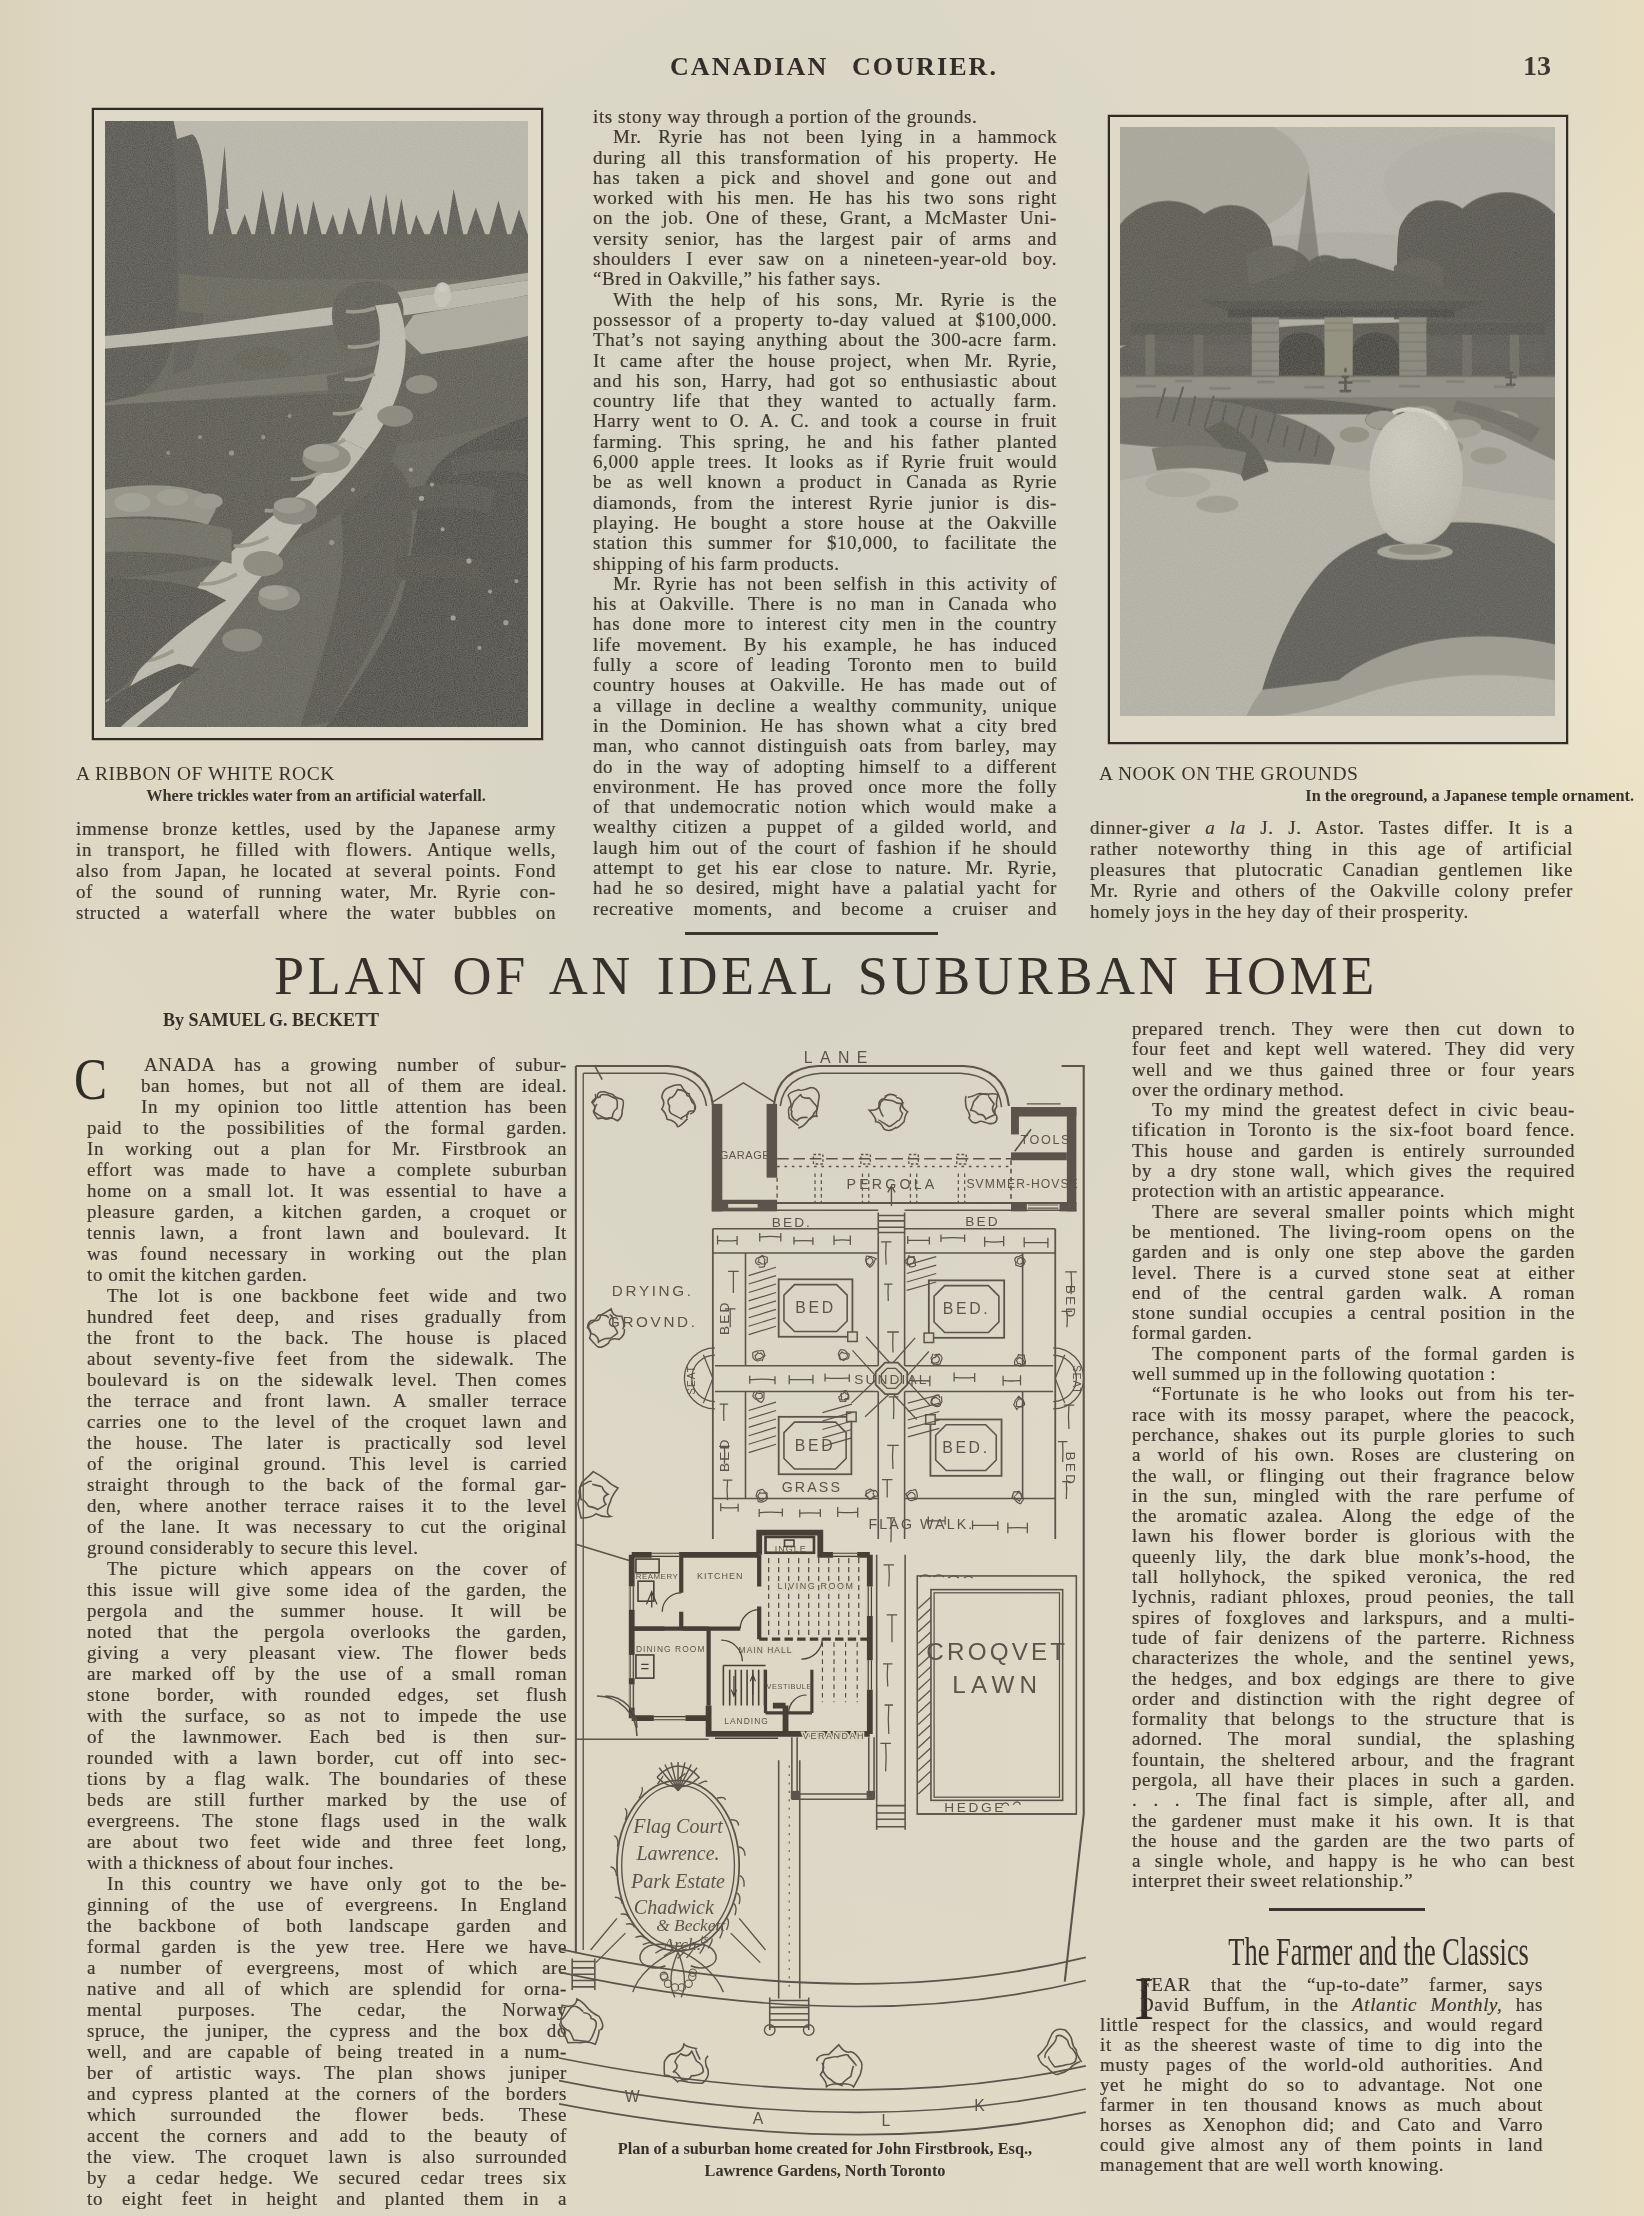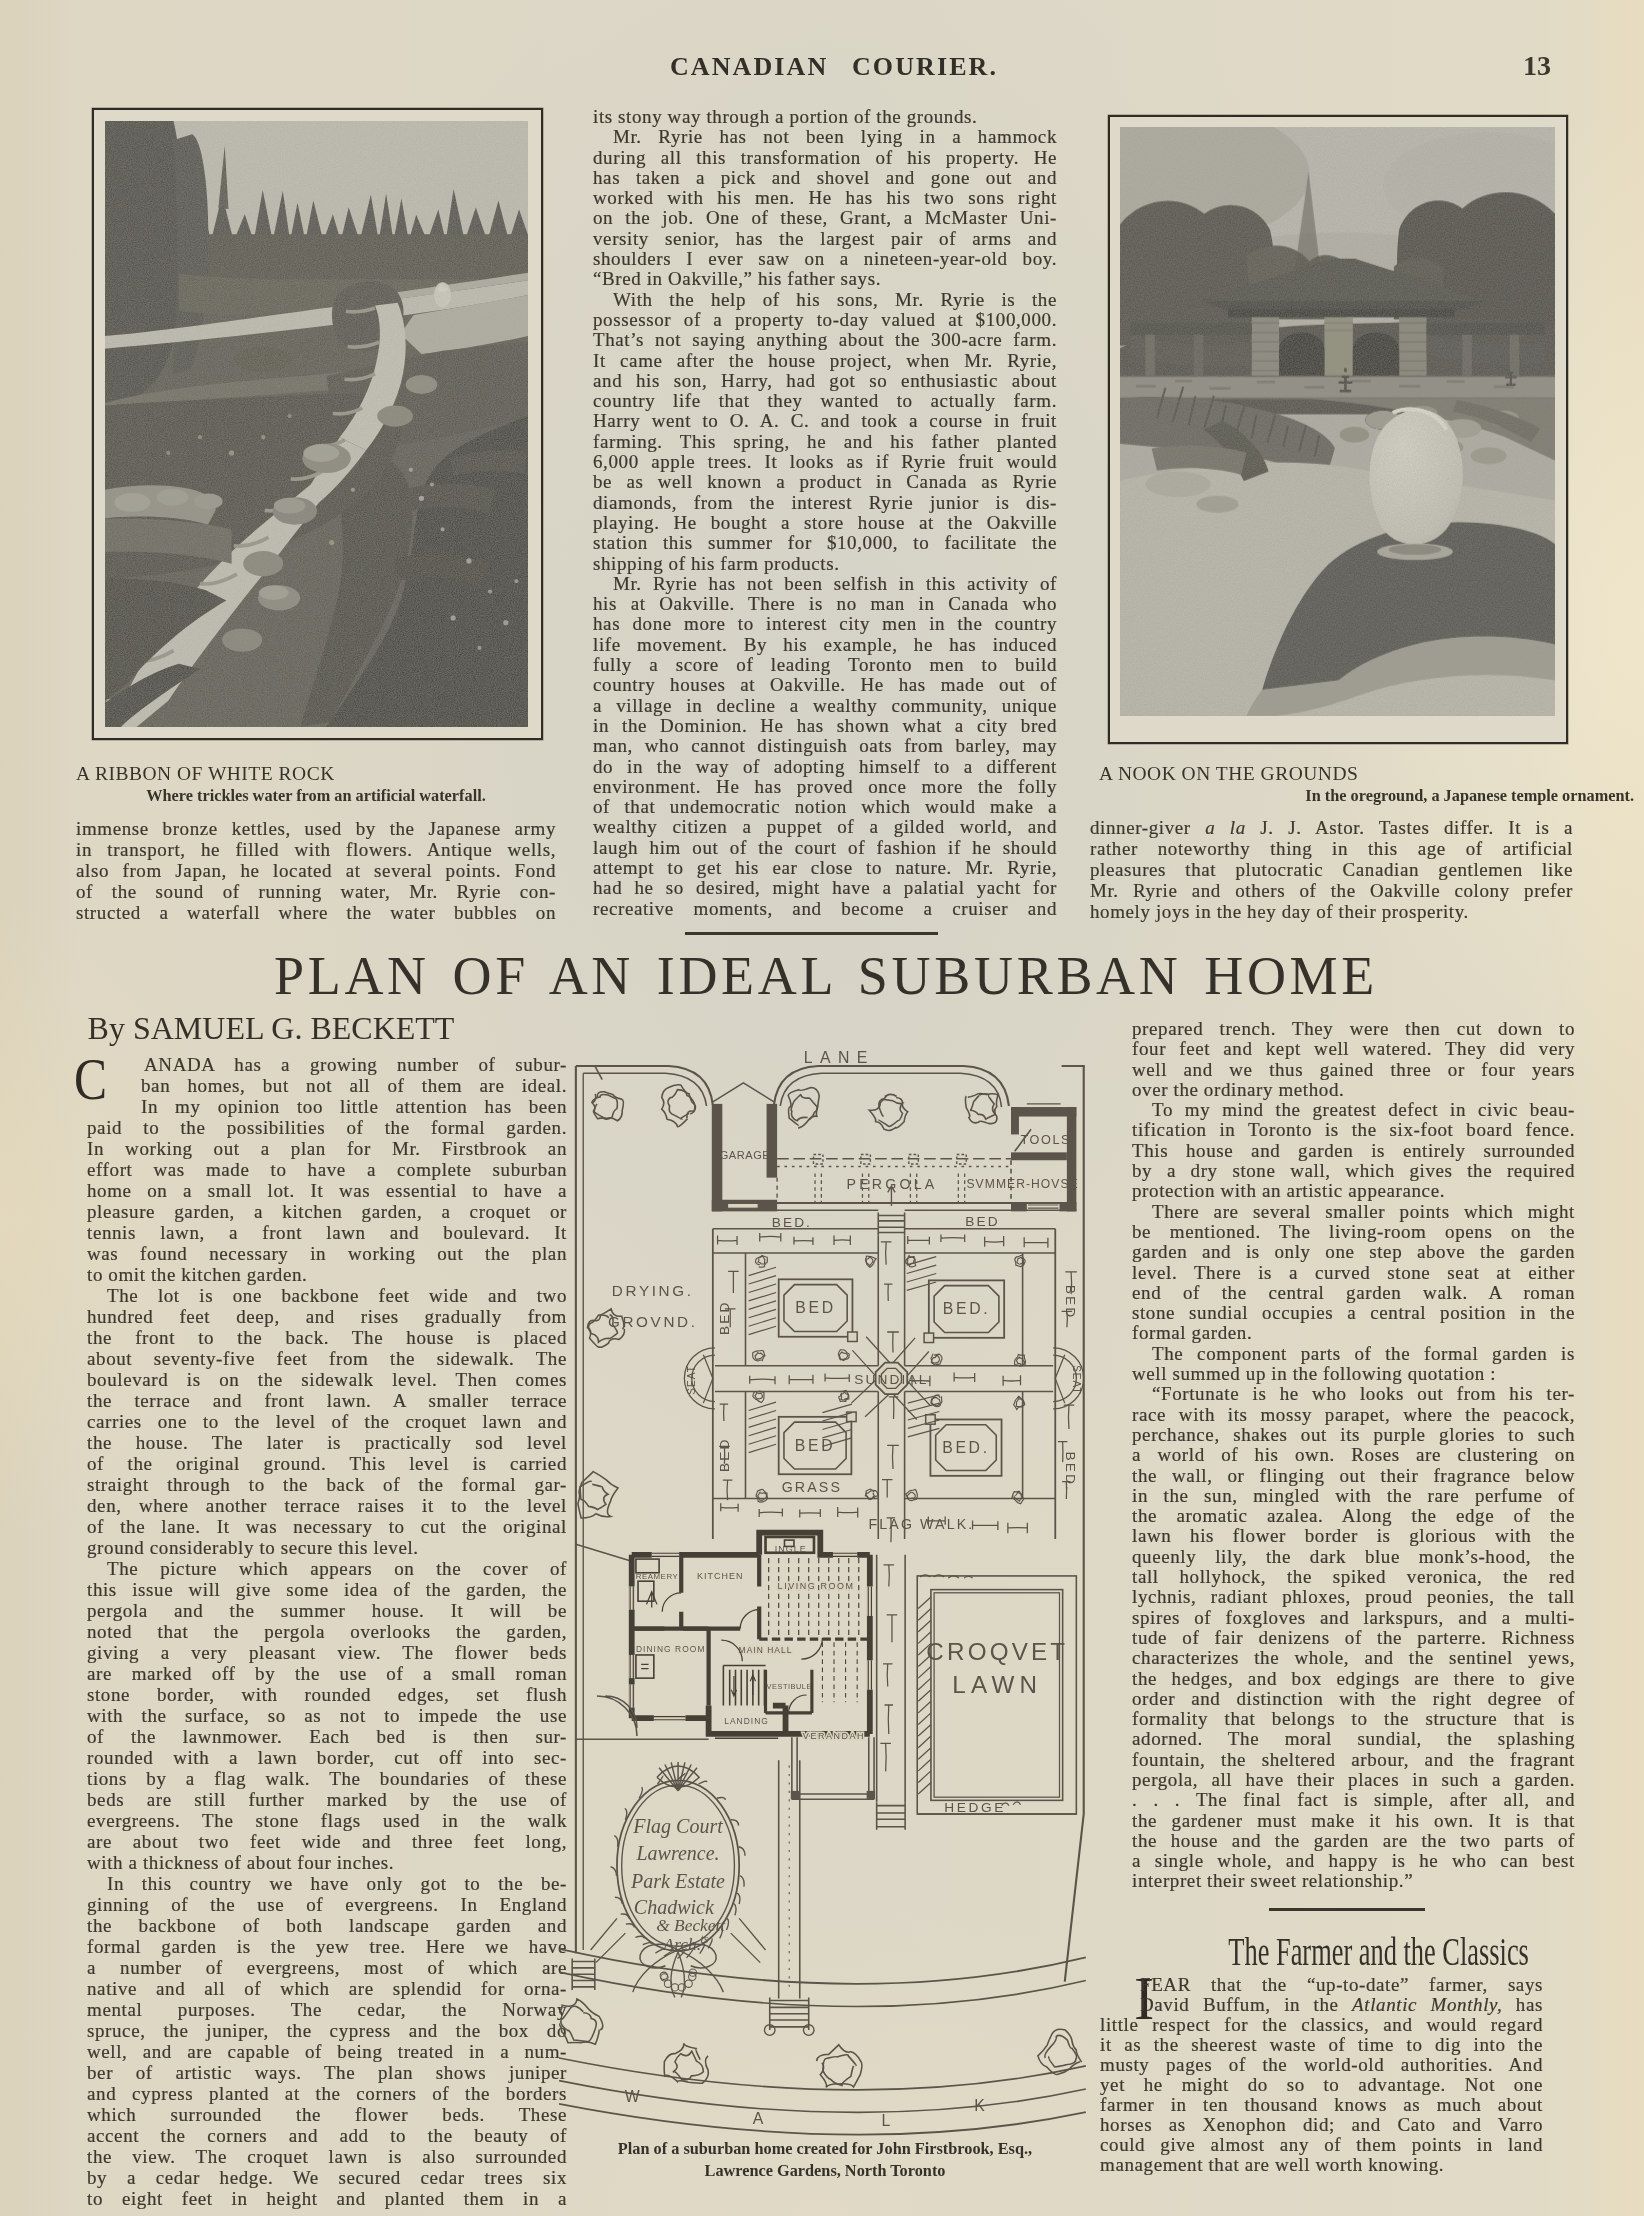--- a/index.html
+++ b/index.html
@@ -248,21 +248,21 @@
 <p class="j">rather noteworthy thing in this age of artificial</p>
 <p class="j">pleasures that plutocratic Canadian gentlemen like</p>
 <p class="j">Mr. Ryrie and others of the Oakville colony prefer</p>
 <p class="j e">homely joys in the hey day of their prosperity.</p>
     </div>
 
 <div class="abs" style="left:685px;top:932px;width:253px;height:2.6px;background:#3a352d;"></div>
 
 <div class="abs" style="left:274px;top:945px;width:1104px;text-align:justify;text-align-last:justify;font-size:54px;letter-spacing:3.7px;color:#35312a;"><span>PLAN</span> <span>OF</span> <span>AN</span> <span>IDEAL</span> <span>SUBURBAN</span> <span>HOME</span></div>
 
-<div class="abs" style="left:76px;top:1010px;width:390px;text-align:center;font-size:32px;font-weight:normal;color:#35312a;">By SAMUEL G. BECKETT</div>
+<div class="abs" style="left:76px;top:1010px;width:390px;text-align:center;font-size:18px;font-weight:bold;color:#35312a;">By SAMUEL G. BECKETT</div>
 
 <div class="dropcap" style="left:74px;top:1054px;font-size:59px;transform:scaleX(0.84);transform-origin:left top;">C</div>
 
 <div class="col" style="left:76px;top:1054px;width:480px;margin-left:11px;">
       <p class="j" style="padding-left:57px">ANADA has a growing number of subur-</p>
 <p class="j" style="padding-left:54px">ban homes, but not all of them are ideal.</p>
 <p class="j" style="padding-left:54px">In my opinion too little attention has been</p>
 <p class="j">paid to the possibilities of the formal garden.</p>
 <p class="j">In working out a plan for Mr. Firstbrook an</p>
 <p class="j">effort was made to have a complete suburban</p>

